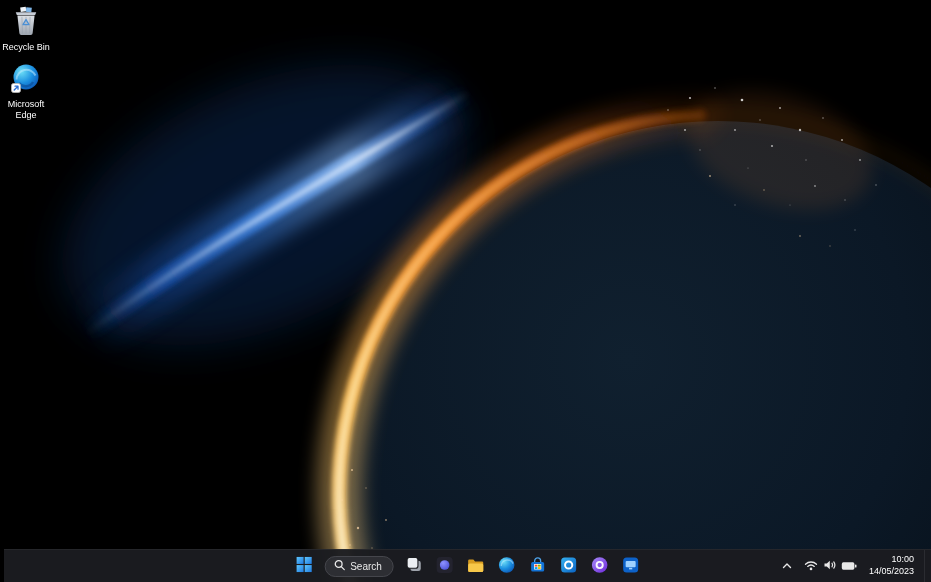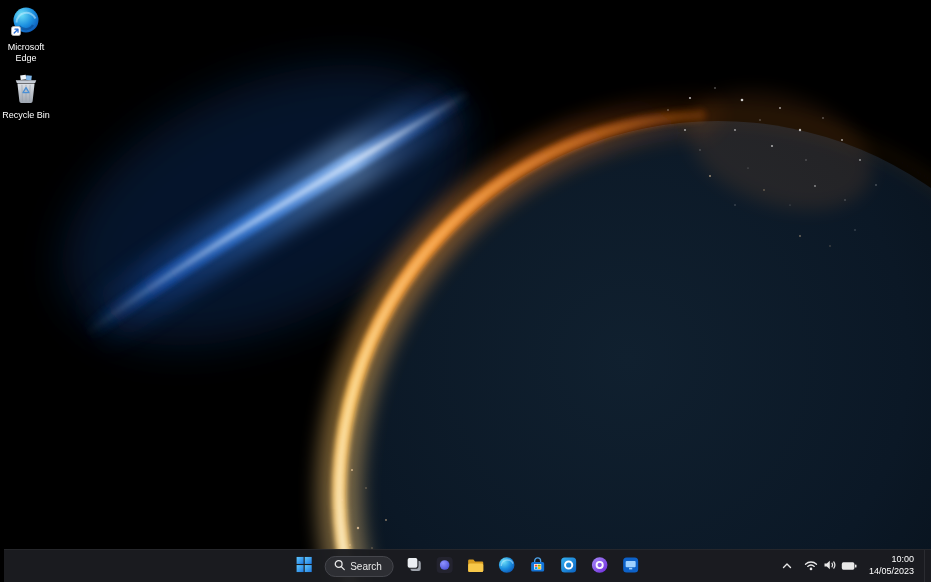--- a/index.html
+++ b/index.html
@@ -157,60 +157,60 @@
       <circle cx="366" cy="488" r="0.7" opacity="0.5"></circle>
     <circle cx="350" cy="545" r="0.8" opacity="0.5"></circle>
       <circle cx="340" cy="455" r="0.7" opacity="0.45"></circle>
   </g>
 </svg>
 
 <div class="desktop-icons">
 
   <div class="dicon">
     <span>
-      <svg width="30" height="30" viewBox="0 0 30 30">
-        <defs>
-          <radialGradient id="edgeg1" cx="32%" cy="28%" r="85%">
-            <stop offset="0%" stop-color="#6ee0f7"></stop>
-              <stop offset="55%" stop-color="#1b8fe0"></stop>
-              <stop offset="100%" stop-color="#0a50b0"></stop>
-          </radialGradient>
-        </defs>
-        <circle cx="15" cy="14" r="12.5" fill="url(#edgeg1)"></circle>
-        <path d="M5.5 16.5 a10 10 0 0 1 19 -4" fill="none" stroke="#bfeaff" stroke-width="2" opacity="0.55"></path>
-        <path d="M8 20 a8.5 8.5 0 0 0 14 -1" fill="none" stroke="#063e86" stroke-width="2.4" opacity="0.5"></path>
-        <rect x="0.5" y="20.5" width="9" height="9" rx="2" fill="#ffffff" stroke="#b9b9b9" stroke-width="0.8"></rect>
-        <path d="M3.2 27 L7 23.2 M7 23.2 h-3 M7 23.2 v3" stroke="#2b6fd4" stroke-width="1.3" fill="none" stroke-linecap="round" stroke-linejoin="round"></path>
-      </svg>
-    </span>
-    <span class="dlbl">Microsoft Edge</span>
-  </div>
-
-  <div class="dicon">
-    <span>
       <svg width="28" height="30" viewBox="0 0 30 32">
         <defs>
           <linearGradient id="bing" x1="0" y1="0" x2="0" y2="1">
             <stop offset="0%" stop-color="#e8ecf2"></stop>
               <stop offset="100%" stop-color="#a6aeb9"></stop>
           </linearGradient>
         </defs>
         <rect x="9" y="1" width="6" height="5" fill="#eef3f8" transform="rotate(-8 12 3)"></rect>
         <rect x="15" y="1.5" width="6" height="5" fill="#7fb6e8" transform="rotate(7 18 4)"></rect>
         <path d="M4 6.5 h22 l-1.2 3 H5.2 z" fill="#c7cdd6"></path>
         <path d="M5.8 10 h18.4 l-2.1 19.2 a2 2 0 0 1 -2 1.8 h-10.2 a2 2 0 0 1 -2 -1.8 z" fill="url(#bing)" opacity="0.95"></path>
         <line x1="10.6" y1="11.5" x2="11.2" y2="29.5" stroke="#98a1ad" stroke-width="1" opacity="0.7"></line>
         <line x1="15" y1="11.5" x2="15" y2="29.5" stroke="#98a1ad" stroke-width="1" opacity="0.7"></line>
         <line x1="19.4" y1="11.5" x2="18.8" y2="29.5" stroke="#98a1ad" stroke-width="1" opacity="0.7"></line>
         <path d="M15 14.5 l3.2 5.4 h-6.4 z" fill="none" stroke="#4a8fd4" stroke-width="1.4" stroke-linejoin="round"></path>
       </svg>
     </span>
     <span class="dlbl">Recycle Bin</span>
   </div>
 
+  <div class="dicon">
+    <span>
+      <svg width="30" height="30" viewBox="0 0 30 30">
+        <defs>
+          <radialGradient id="edgeg1" cx="32%" cy="28%" r="85%">
+            <stop offset="0%" stop-color="#6ee0f7"></stop>
+              <stop offset="55%" stop-color="#1b8fe0"></stop>
+              <stop offset="100%" stop-color="#0a50b0"></stop>
+          </radialGradient>
+        </defs>
+        <circle cx="15" cy="14" r="12.5" fill="url(#edgeg1)"></circle>
+        <path d="M5.5 16.5 a10 10 0 0 1 19 -4" fill="none" stroke="#bfeaff" stroke-width="2" opacity="0.55"></path>
+        <path d="M8 20 a8.5 8.5 0 0 0 14 -1" fill="none" stroke="#063e86" stroke-width="2.4" opacity="0.5"></path>
+        <rect x="0.5" y="20.5" width="9" height="9" rx="2" fill="#ffffff" stroke="#b9b9b9" stroke-width="0.8"></rect>
+        <path d="M3.2 27 L7 23.2 M7 23.2 h-3 M7 23.2 v3" stroke="#2b6fd4" stroke-width="1.3" fill="none" stroke-linecap="round" stroke-linejoin="round"></path>
+      </svg>
+    </span>
+    <span class="dlbl">Microsoft Edge</span>
+  </div>
+
 </div>
 
 <div class="taskbar">
 
   <div class="tb-center">
 
     <button class="tb-btn" title="Start">
       <span>
         <svg width="17" height="17" viewBox="0 0 18 18">
           <defs>

